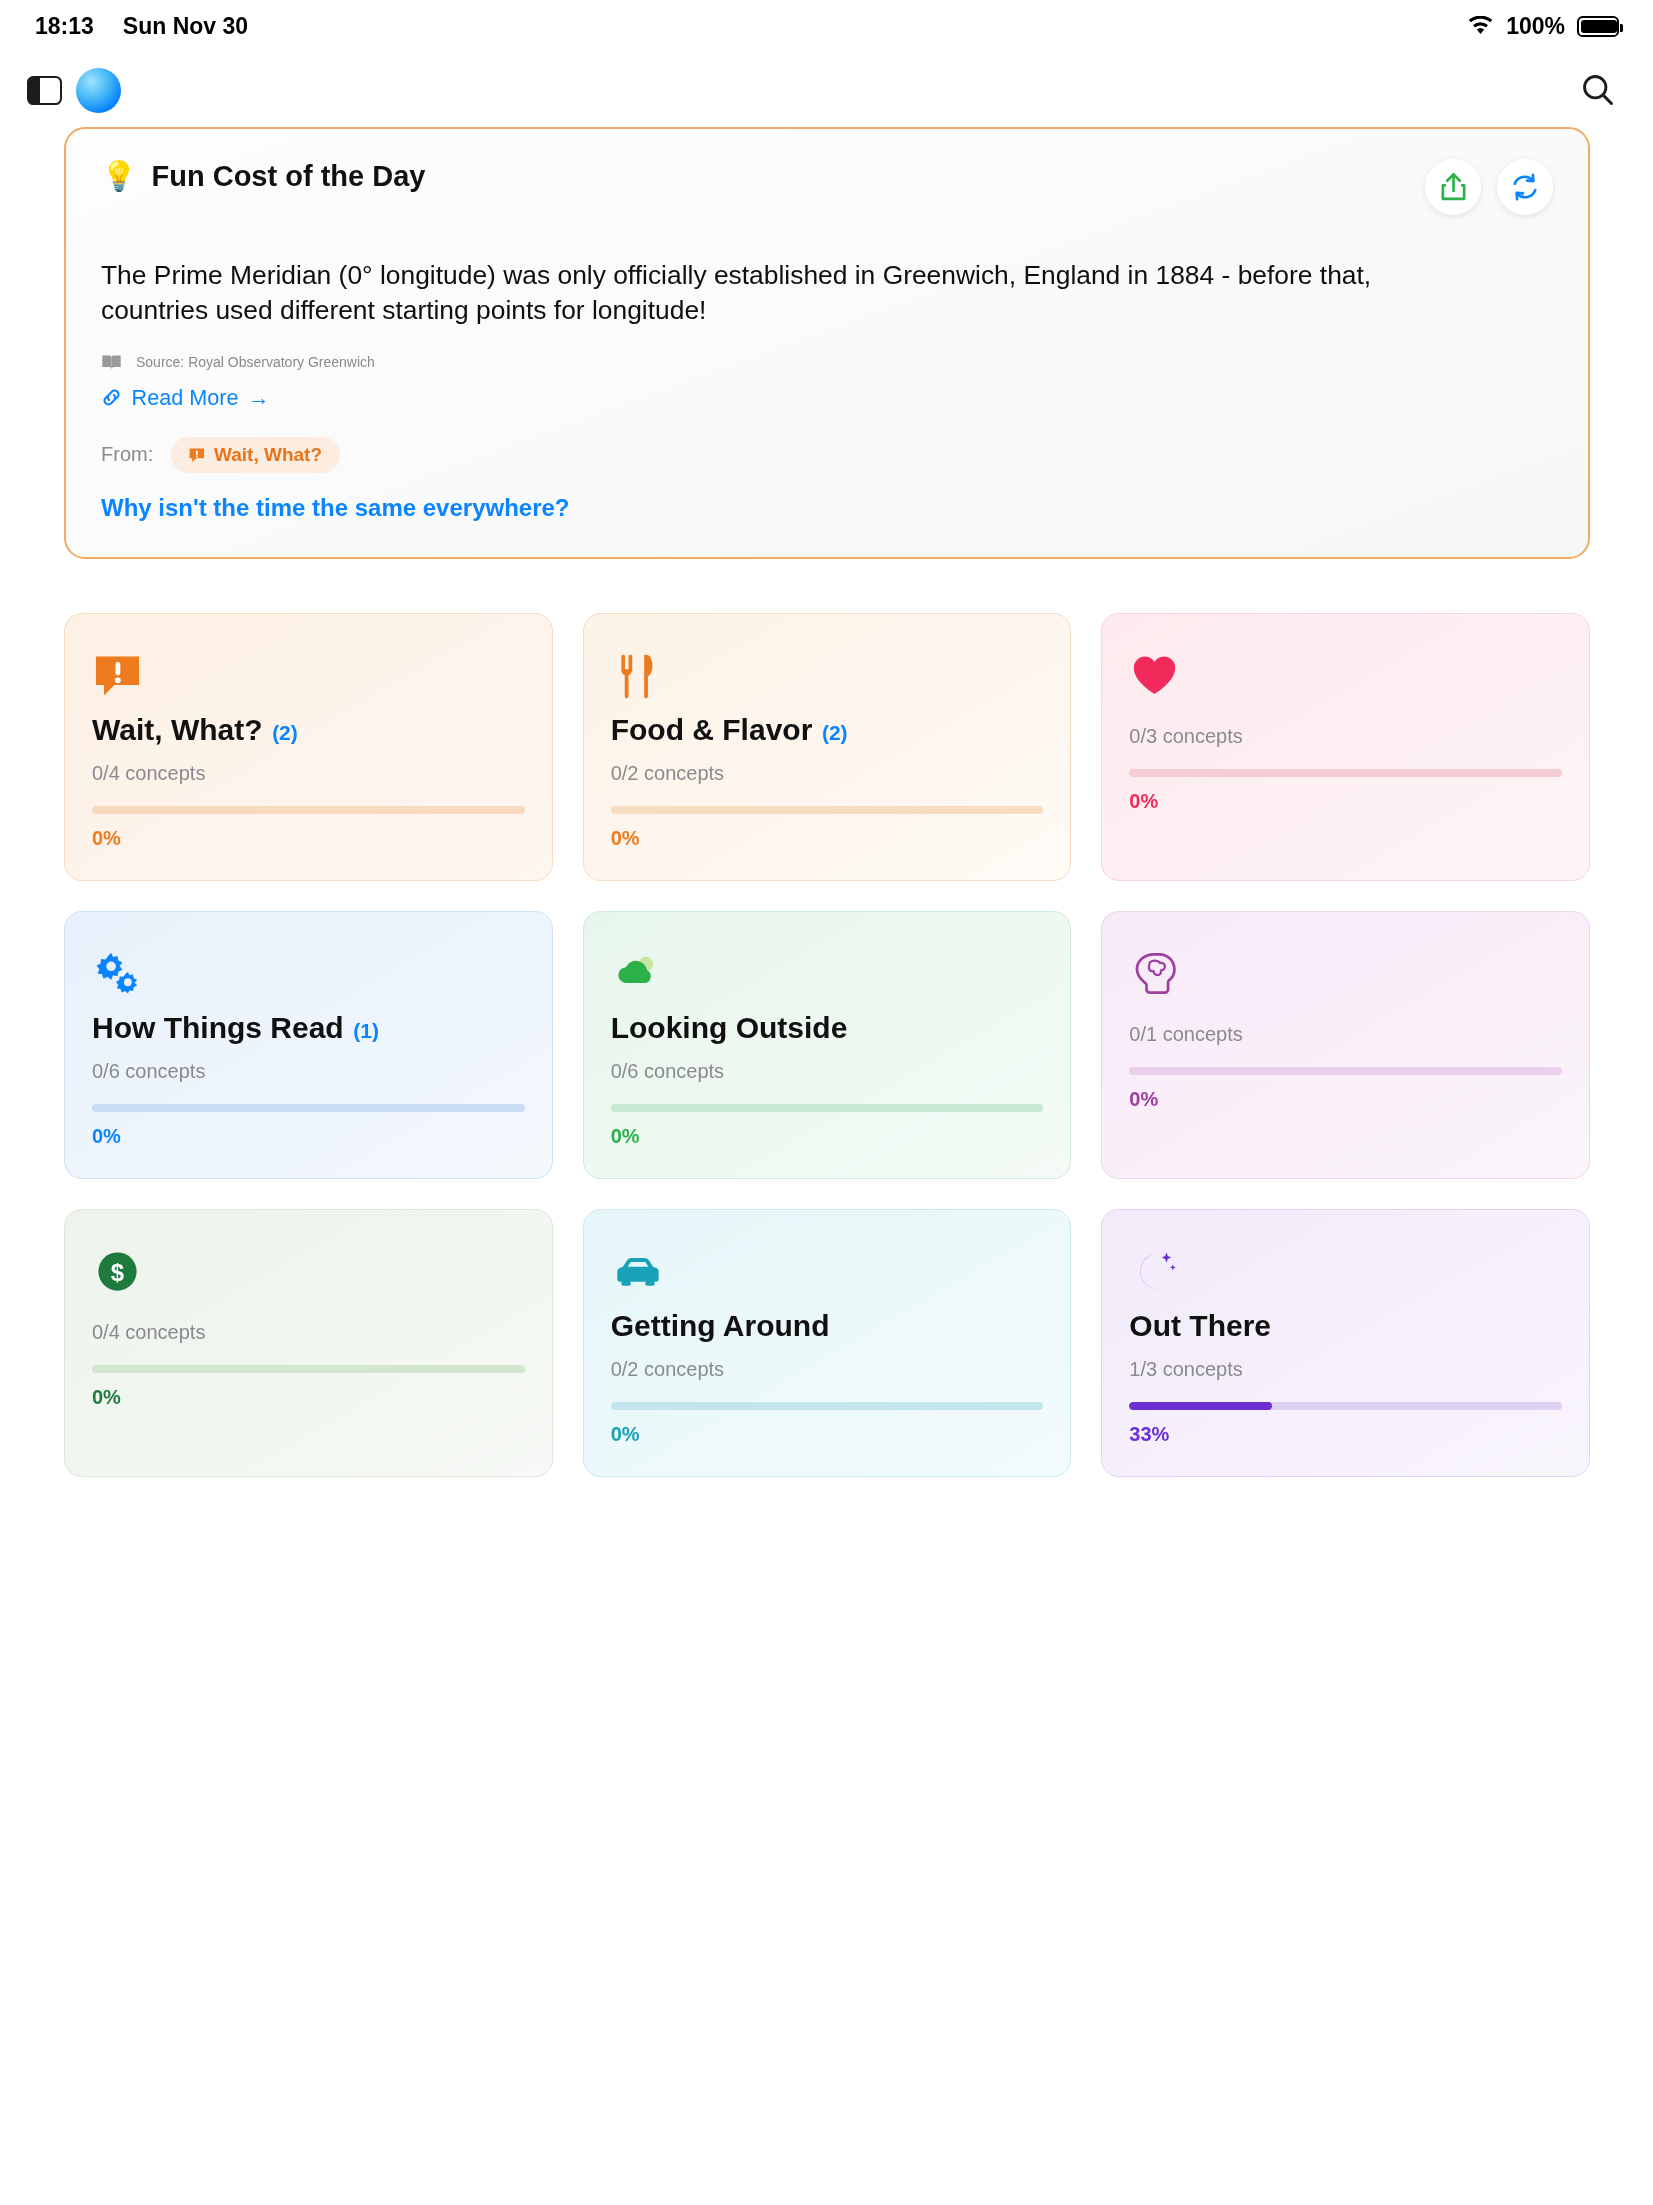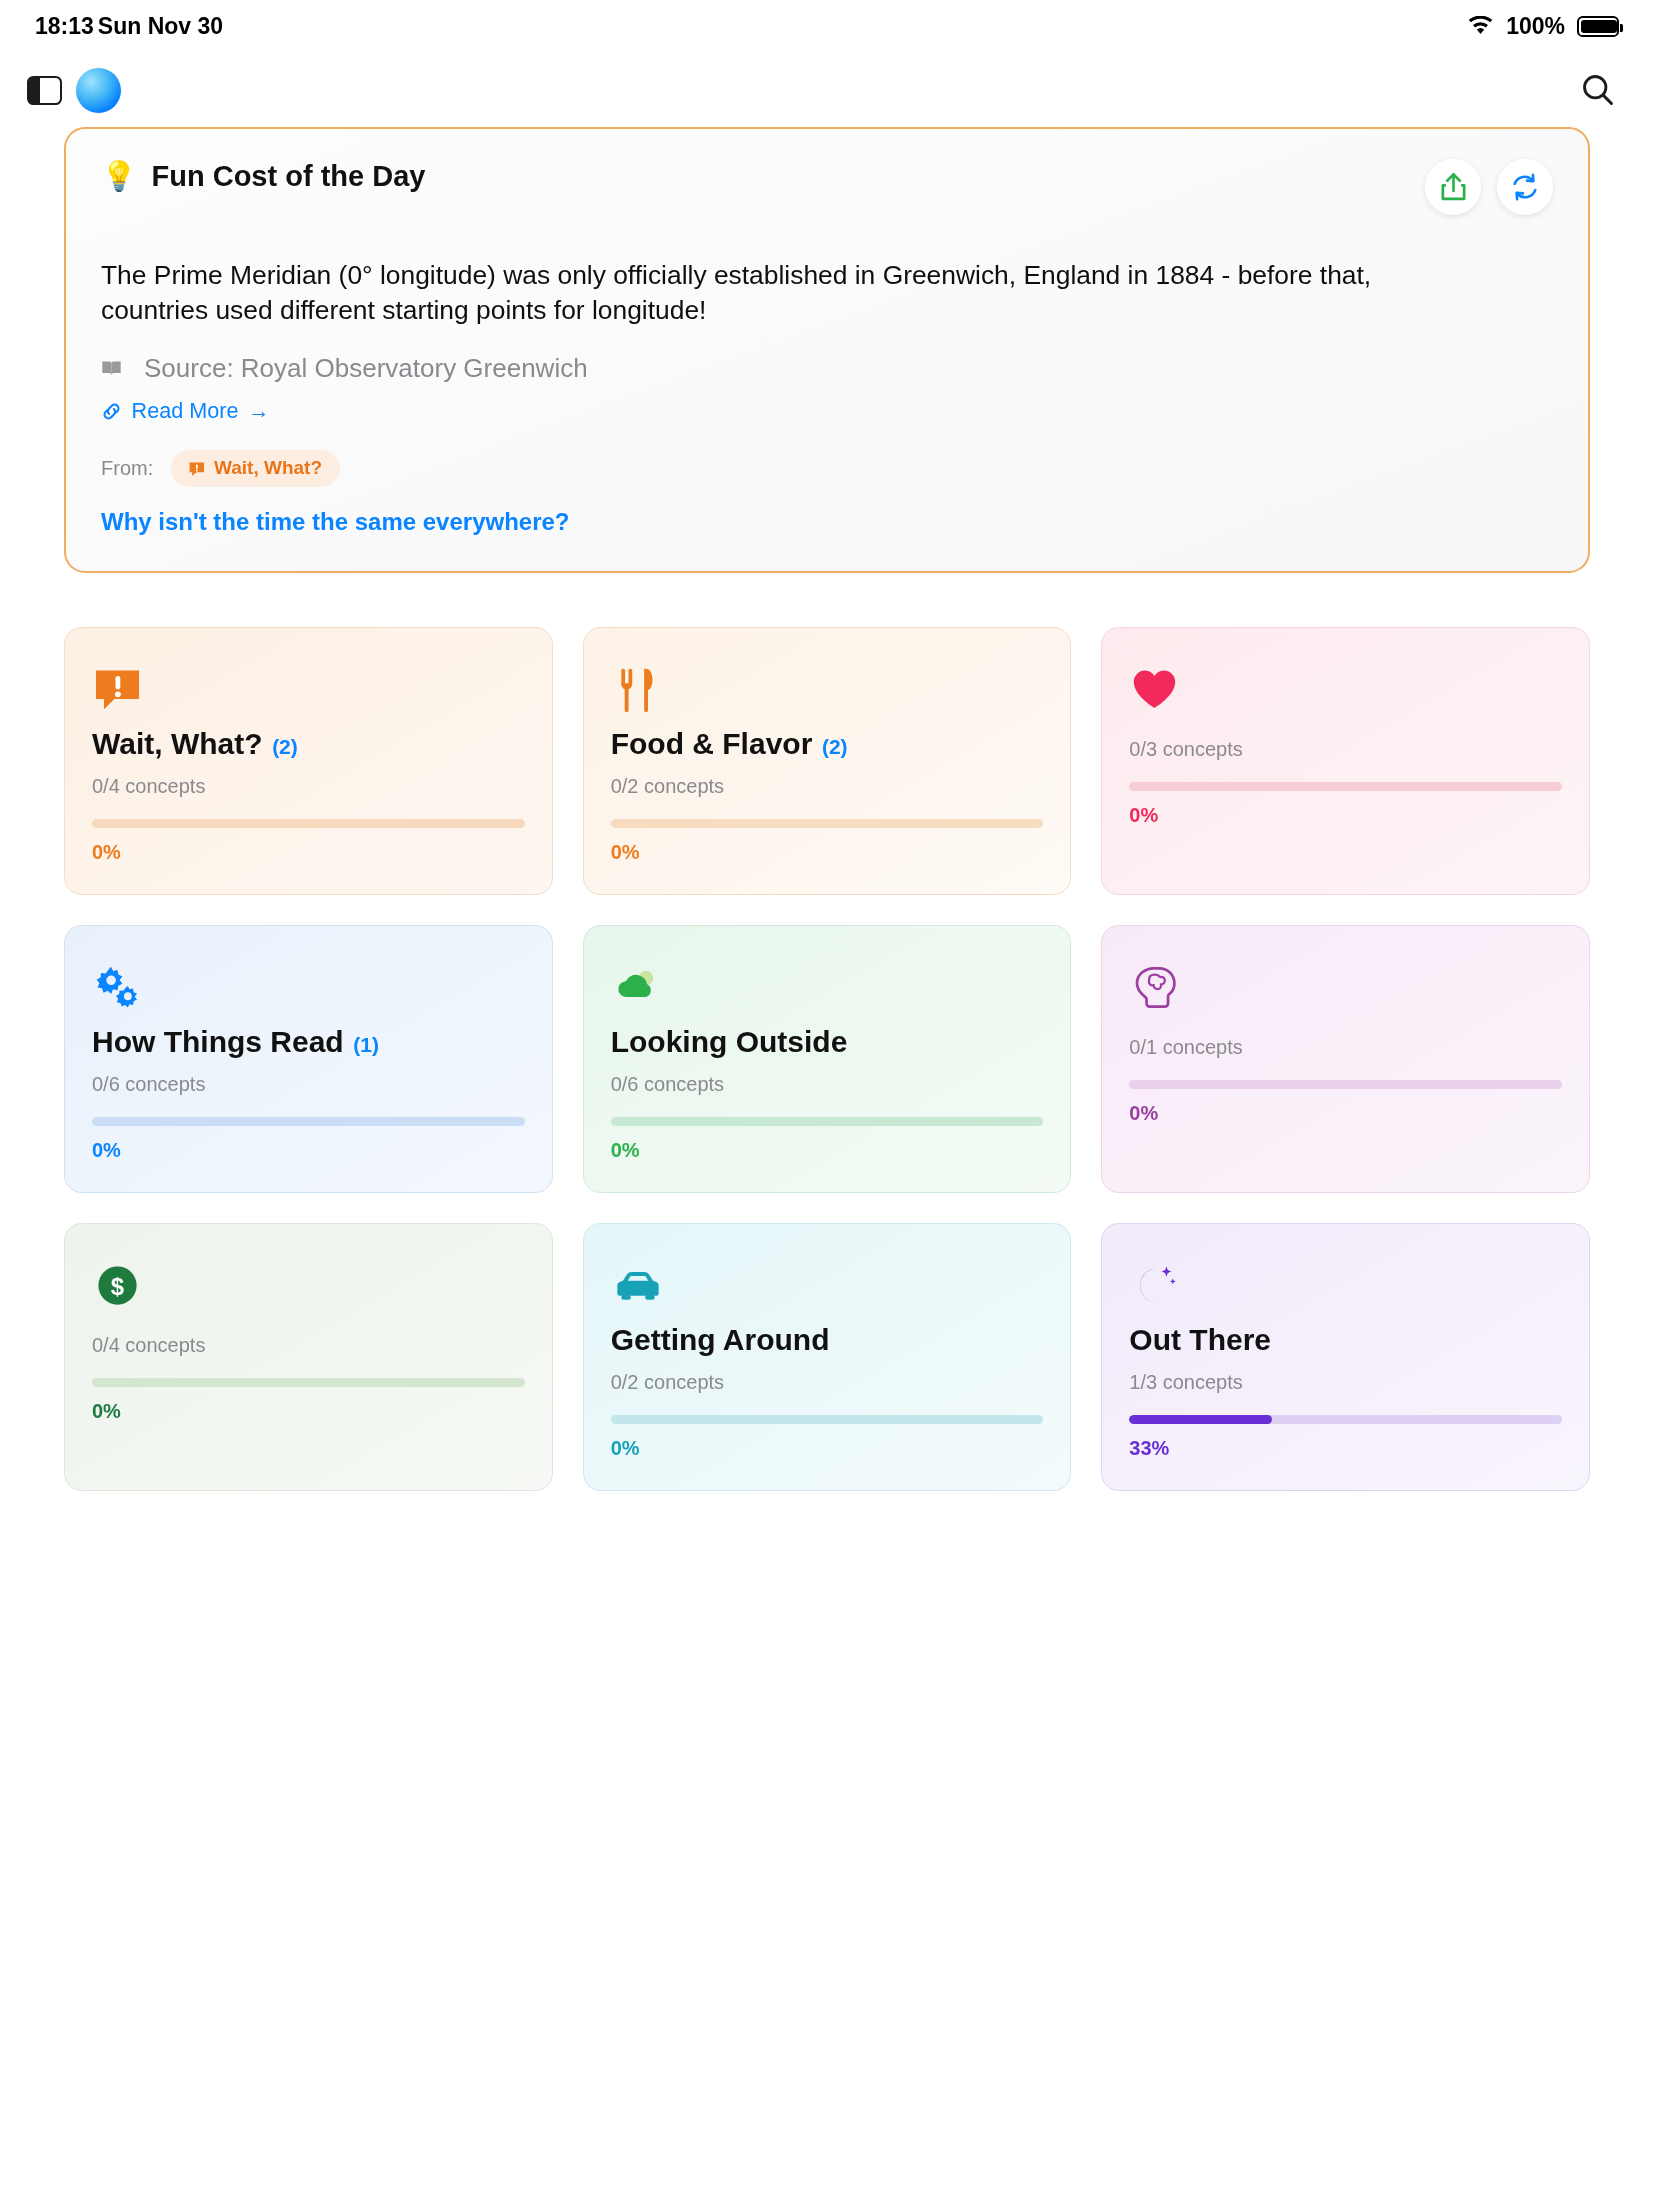--- a/index.html
+++ b/index.html
@@ -14,21 +14,21 @@
   
   .status-bar {
     height: 53px;
     display: flex;
     align-items: center;
     padding: 0 35px;
     font-size: 23px;
     font-weight: 600;
     color: #000;
   }
-  .status-left { display: flex; align-items: center; gap: 4px; }
+  .status-left { display: flex; align-items: center; gap: 29px; }
   .status-right { margin-left: auto; display: flex; align-items: center; gap: 12px; }
   .wifi-icon { display: inline-block; width: 27px; height: 21px; position: relative; }
   .wifi-icon svg { display: block; }
   .battery {
     width: 42px; height: 21px;
     border: 2.4px solid #000; border-radius: 5.6px;
     position: relative; display: inline-block;
   }
   .battery::after {
     content: ""; position: absolute; right: -6.4px; top: 6.4px;
@@ -91,22 +91,22 @@
     box-shadow: 0 1.6px 6.4px rgba(0,0,0,0.10);
     display: flex; align-items: center; justify-content: center;
   }
   .ff-body {
     margin-top: 43px;
     font-size: 26.4px; line-height: 1.34; color: #0f0f0f; font-weight: 400;
     max-width: 1362px;
   }
   .ff-source {
     margin-top: 24px;
-    display: flex; align-items: center; gap: 22px;
-    font-size: 26px; color: #8a8a8e;
+    display: flex; align-items: center; gap: 14px;
+    font-size: 14px; color: #8a8a8e;
   }
   .ff-readmore {
     margin-top: 14.4px;
     display: flex; align-items: center; gap: 9.6px;
     font-size: 21.6px; color: #0a84ff; font-weight: 500;
   }
   .ff-from {
     margin-top: 26px;
     display: flex; align-items: center; gap: 17.6px;
     font-size: 20px; color: #8a8a8e;

